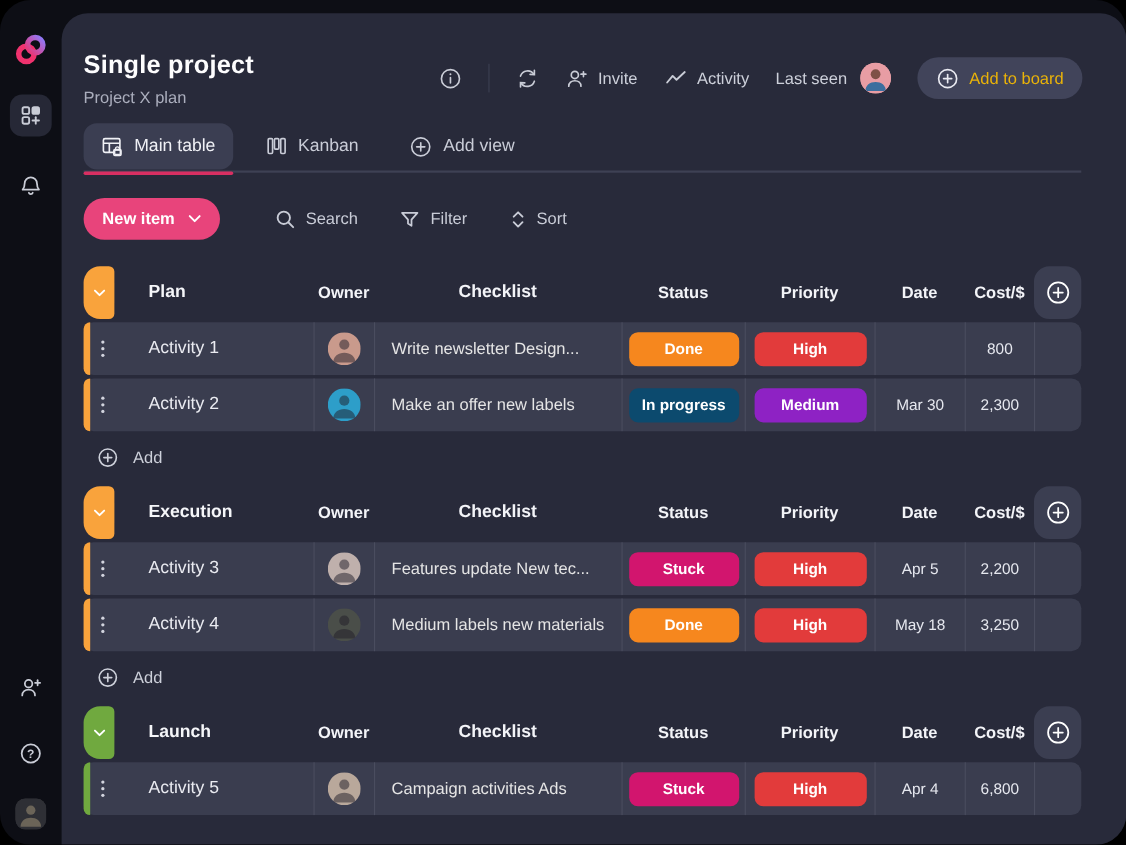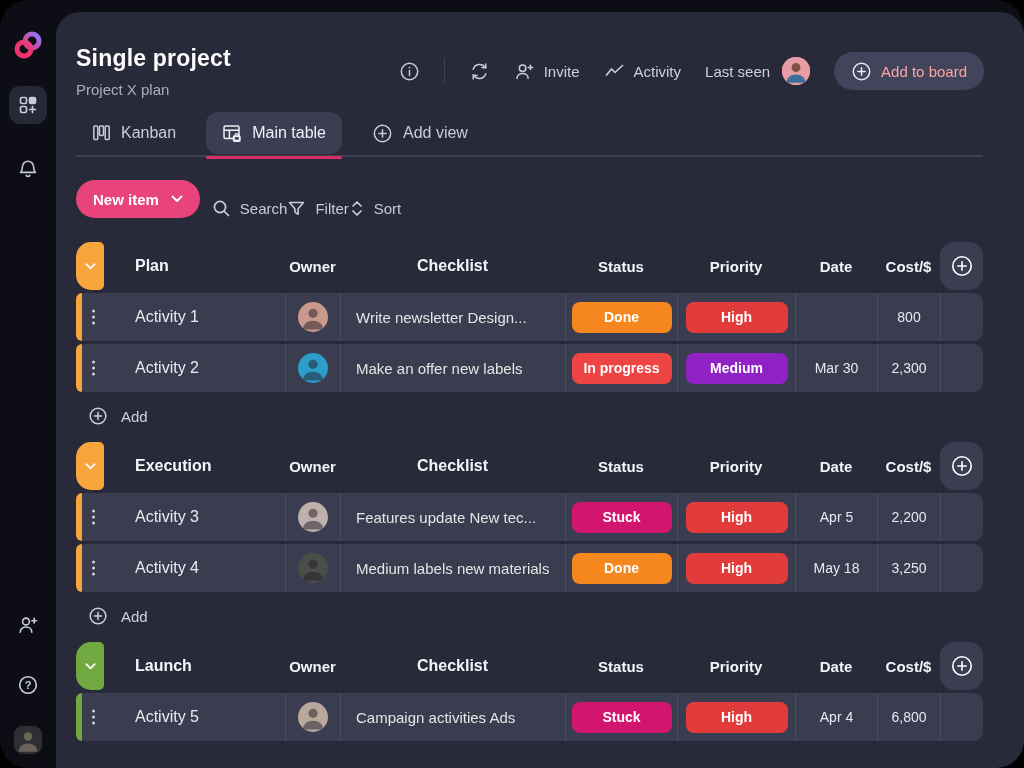--- a/index.html
+++ b/index.html
@@ -30,34 +30,34 @@
   .title-block h1 { font-size:23px; font-weight:700; color:#FDFDFE; letter-spacing:.2px; }
   .subtitle { margin-top:9px; font-size:15px; color:#ABAEBD; }
   .header-actions { display:flex; align-items:center; gap:24px; }
   .hact { display:flex; align-items:center; gap:9px; color:#CDD0DA; font-size:15px; cursor:pointer;
           background:none; border:none; font-family:inherit; }
   .vdiv { width:1px; height:26px; background:#3D4051; }
   .last-seen { display:flex; align-items:center; gap:12px; color:#CDD0DA; font-size:15px; }
   .avatar-sm { width:28px; height:28px; border-radius:50%; overflow:hidden; position:relative; background:#E89DA4; }
   .avatar-sm svg, .avatar svg { position:absolute; inset:0; width:100%; height:100%; }
   .add-board { display:flex; align-items:center; gap:9px; background:#41445A; border:none;
-               border-radius:19px; height:38px; padding:0 17px; color:#fca5a5; font-size:15px;
+               border-radius:19px; height:38px; padding:0 17px; color:#eab308; font-size:15px;
                font-family:inherit; cursor:pointer; }
 
   
   .tabs { position:relative; display:flex; gap:14px; margin:6px 0 0 20px; width:907px; align-items:center; }
   .tabs::after { content:""; position:absolute; left:0; right:0; bottom:-3px; height:2px; background:#3E4154; }
   .tab { position:relative; display:flex; align-items:center; gap:10px; height:42px; padding:0 16px;
          color:#C9CCD7; font-size:16px; background:none; border:none; font-family:inherit; cursor:pointer; }
   .tab.active { background:#3B3E52; border-radius:12px; color:#F0F1F6; }
   .tab.active::after { content:""; position:absolute; left:0; right:0; bottom:-5px; height:3px;
                        background:#D92F62; border-radius:2px; z-index:2; }
 
   
-  .toolbar { display:flex; align-items:flex-end; margin:26px 0 0 20px; }
+  .toolbar { display:flex; align-items:center; gap:38px; margin:26px 0 0 20px; }
   .new-item { display:flex; align-items:center; gap:12px; background:#E8447B; color:#fff;
               border:none; border-radius:19px; height:38px; padding:0 17px; font-size:15px;
               font-weight:600; font-family:inherit; cursor:pointer; margin-right:12px; }
   .tool { display:flex; align-items:center; gap:9px; color:#C9CCD7; font-size:15px;
           background:none; border:none; font-family:inherit; cursor:pointer; }
 
   
   .board { margin:24px 0 0 20px; width:907px; }
   .group { margin-bottom:12px; }
   .grid { display:grid; grid-template-columns:209px 55px 225px 112px 118px 82px 63px 43px; }
@@ -210,42 +210,42 @@
                 <line x1="10.5" y1="6.8" x2="10.5" y2="14.2"></line>
                 <line x1="6.8" y1="10.5" x2="14.2" y2="10.5"></line>
             </svg>
           </span>
           <span>Add to board</span>
         </button>
       </div>
     </header>
 
     <nav class="tabs">
-      <button class="tab">
-        <span>
-          <svg width="19" height="19" viewBox="0 0 19 19" fill="none" stroke="#C9CCD7" stroke-width="1.5" stroke-linejoin="round">
-            <rect x="1.8" y="2" width="4" height="13.5" rx="1"></rect>
-              <rect x="7.5" y="2" width="4" height="9.5" rx="1"></rect>
-              <rect x="13.2" y="2" width="4" height="13.5" rx="1"></rect>
-          </svg>
-        </span>
-        <span>Kanban</span>
-      </button>
       <button class="tab active">
         <span>
           <svg width="20" height="20" viewBox="0 0 20 20" fill="none" stroke="#F0F1F6" stroke-width="1.5" stroke-linejoin="round">
             <rect x="2" y="3" width="15" height="12.5" rx="1.5"></rect>
               <line x1="2" y1="7.2" x2="17" y2="7.2"></line>
               <line x1="7.4" y1="7.2" x2="7.4" y2="15.5"></line>
             <rect x="11.5" y="13" width="6.5" height="5.2" rx="1" fill="#3B3E52"></rect>
               <path d="M13 13.4v-1a1.8 1.8 0 0 1 3.6 0v1" fill="none" stroke-width="1.2"></path>
             <rect x="12.3" y="13.4" width="5" height="4" rx="0.8" fill="none" stroke-width="1.2"></rect>
           </svg>
         </span>
         <span>Main table</span>
+      </button>
+      <button class="tab">
+        <span>
+          <svg width="19" height="19" viewBox="0 0 19 19" fill="none" stroke="#C9CCD7" stroke-width="1.5" stroke-linejoin="round">
+            <rect x="1.8" y="2" width="4" height="13.5" rx="1"></rect>
+              <rect x="7.5" y="2" width="4" height="9.5" rx="1"></rect>
+              <rect x="13.2" y="2" width="4" height="13.5" rx="1"></rect>
+          </svg>
+        </span>
+        <span>Kanban</span>
       </button>
       <button class="tab">
         <span>
           <svg width="21" height="21" viewBox="0 0 21 21" fill="none" stroke="#C9CCD7" stroke-width="1.5" stroke-linecap="round">
             <circle cx="10.5" cy="10.5" r="8.2"></circle>
               <line x1="10.5" y1="6.8" x2="10.5" y2="14.2"></line>
               <line x1="6.8" y1="10.5" x2="14.2" y2="10.5"></line>
           </svg>
         </span>
         <span>Add view</span>
@@ -362,21 +362,21 @@
               <span class="avatar">
                 <svg viewBox="0 0 24 24">
                   <rect width="24" height="24" fill="#2D9EC9"></rect>
                   <circle cx="12" cy="9" r="3.7" fill="rgba(32,28,40,.5)"></circle>
                   <path d="M4 22c0-4.4 3.6-7 8-7s8 2.6 8 7" fill="rgba(32,28,40,.5)"></path>
                 </svg>
               </span>
             </div>
             <div class="cell check-cell">Make an offer new labels</div>
             <div class="cell status-cell">
-              <span class="badge" style="background:#ef4444">In progress</span>
+              <span class="badge" style="background:#0c4a6e">In progress</span>
             </div>
             <div class="cell prio-cell">
               <span class="badge prio" style="background:#8E22C4">Medium</span>
             </div>
             <div class="cell date-cell">Mar 30</div>
             <div class="cell cost-cell">2,300</div>
             <div class="cell end-cell"></div>
           </div>
           <button class="add-row">
             <span>

